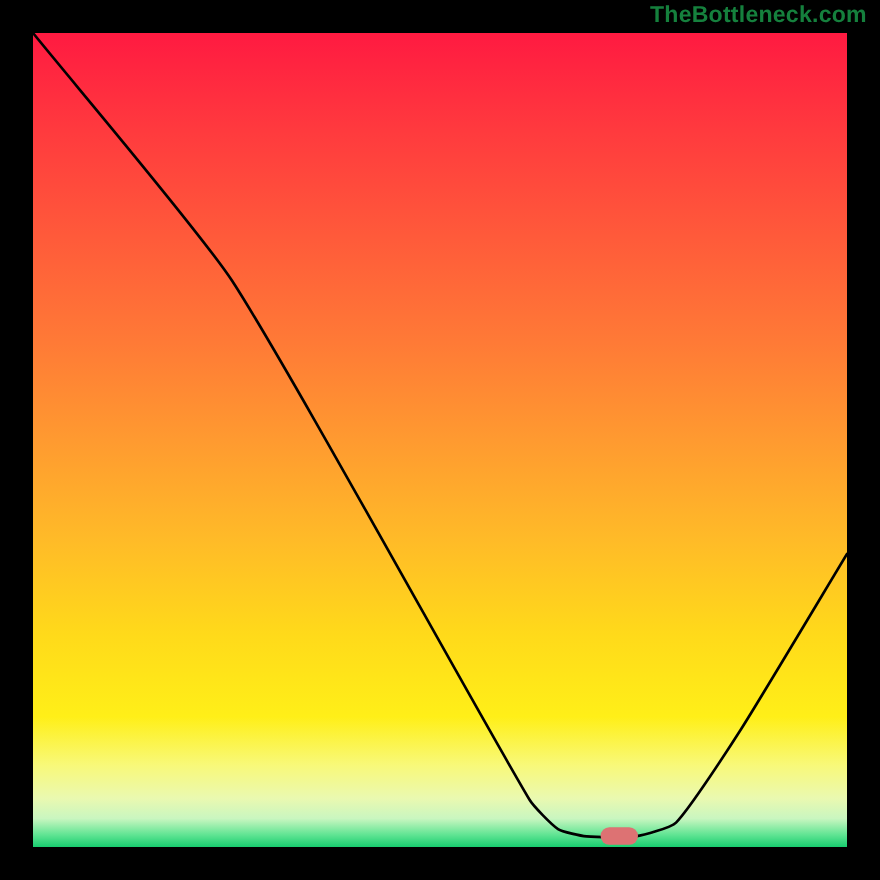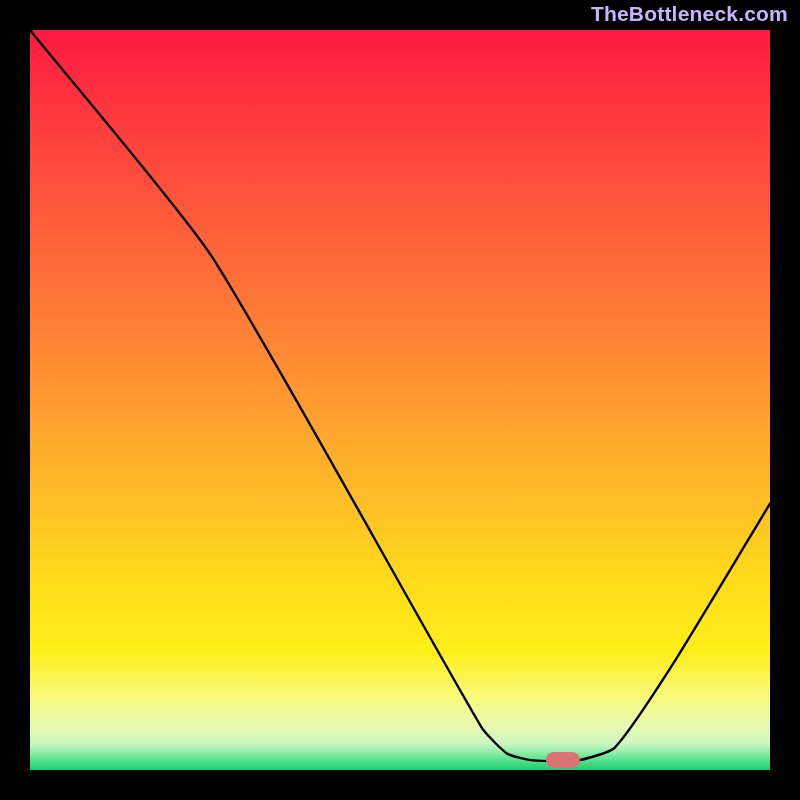--- a/index.html
+++ b/index.html
@@ -15,21 +15,21 @@
     left: 0;
     top: 0;
     width: 800px;
     height: 800px;
     background: #000000;
   }
   .watermark {
     position: absolute;
     top: 2px;
     right: 12px;
-    color: #c4b5fd;
+    color: #15803d;
     font-family: Arial, Helvetica, sans-serif;
     font-size: 21px;
     font-weight: bold;
     letter-spacing: 0.2px;
   }
   .plot {
     position: absolute;
     left: 30px;
     top: 30px;
     width: 740px;

